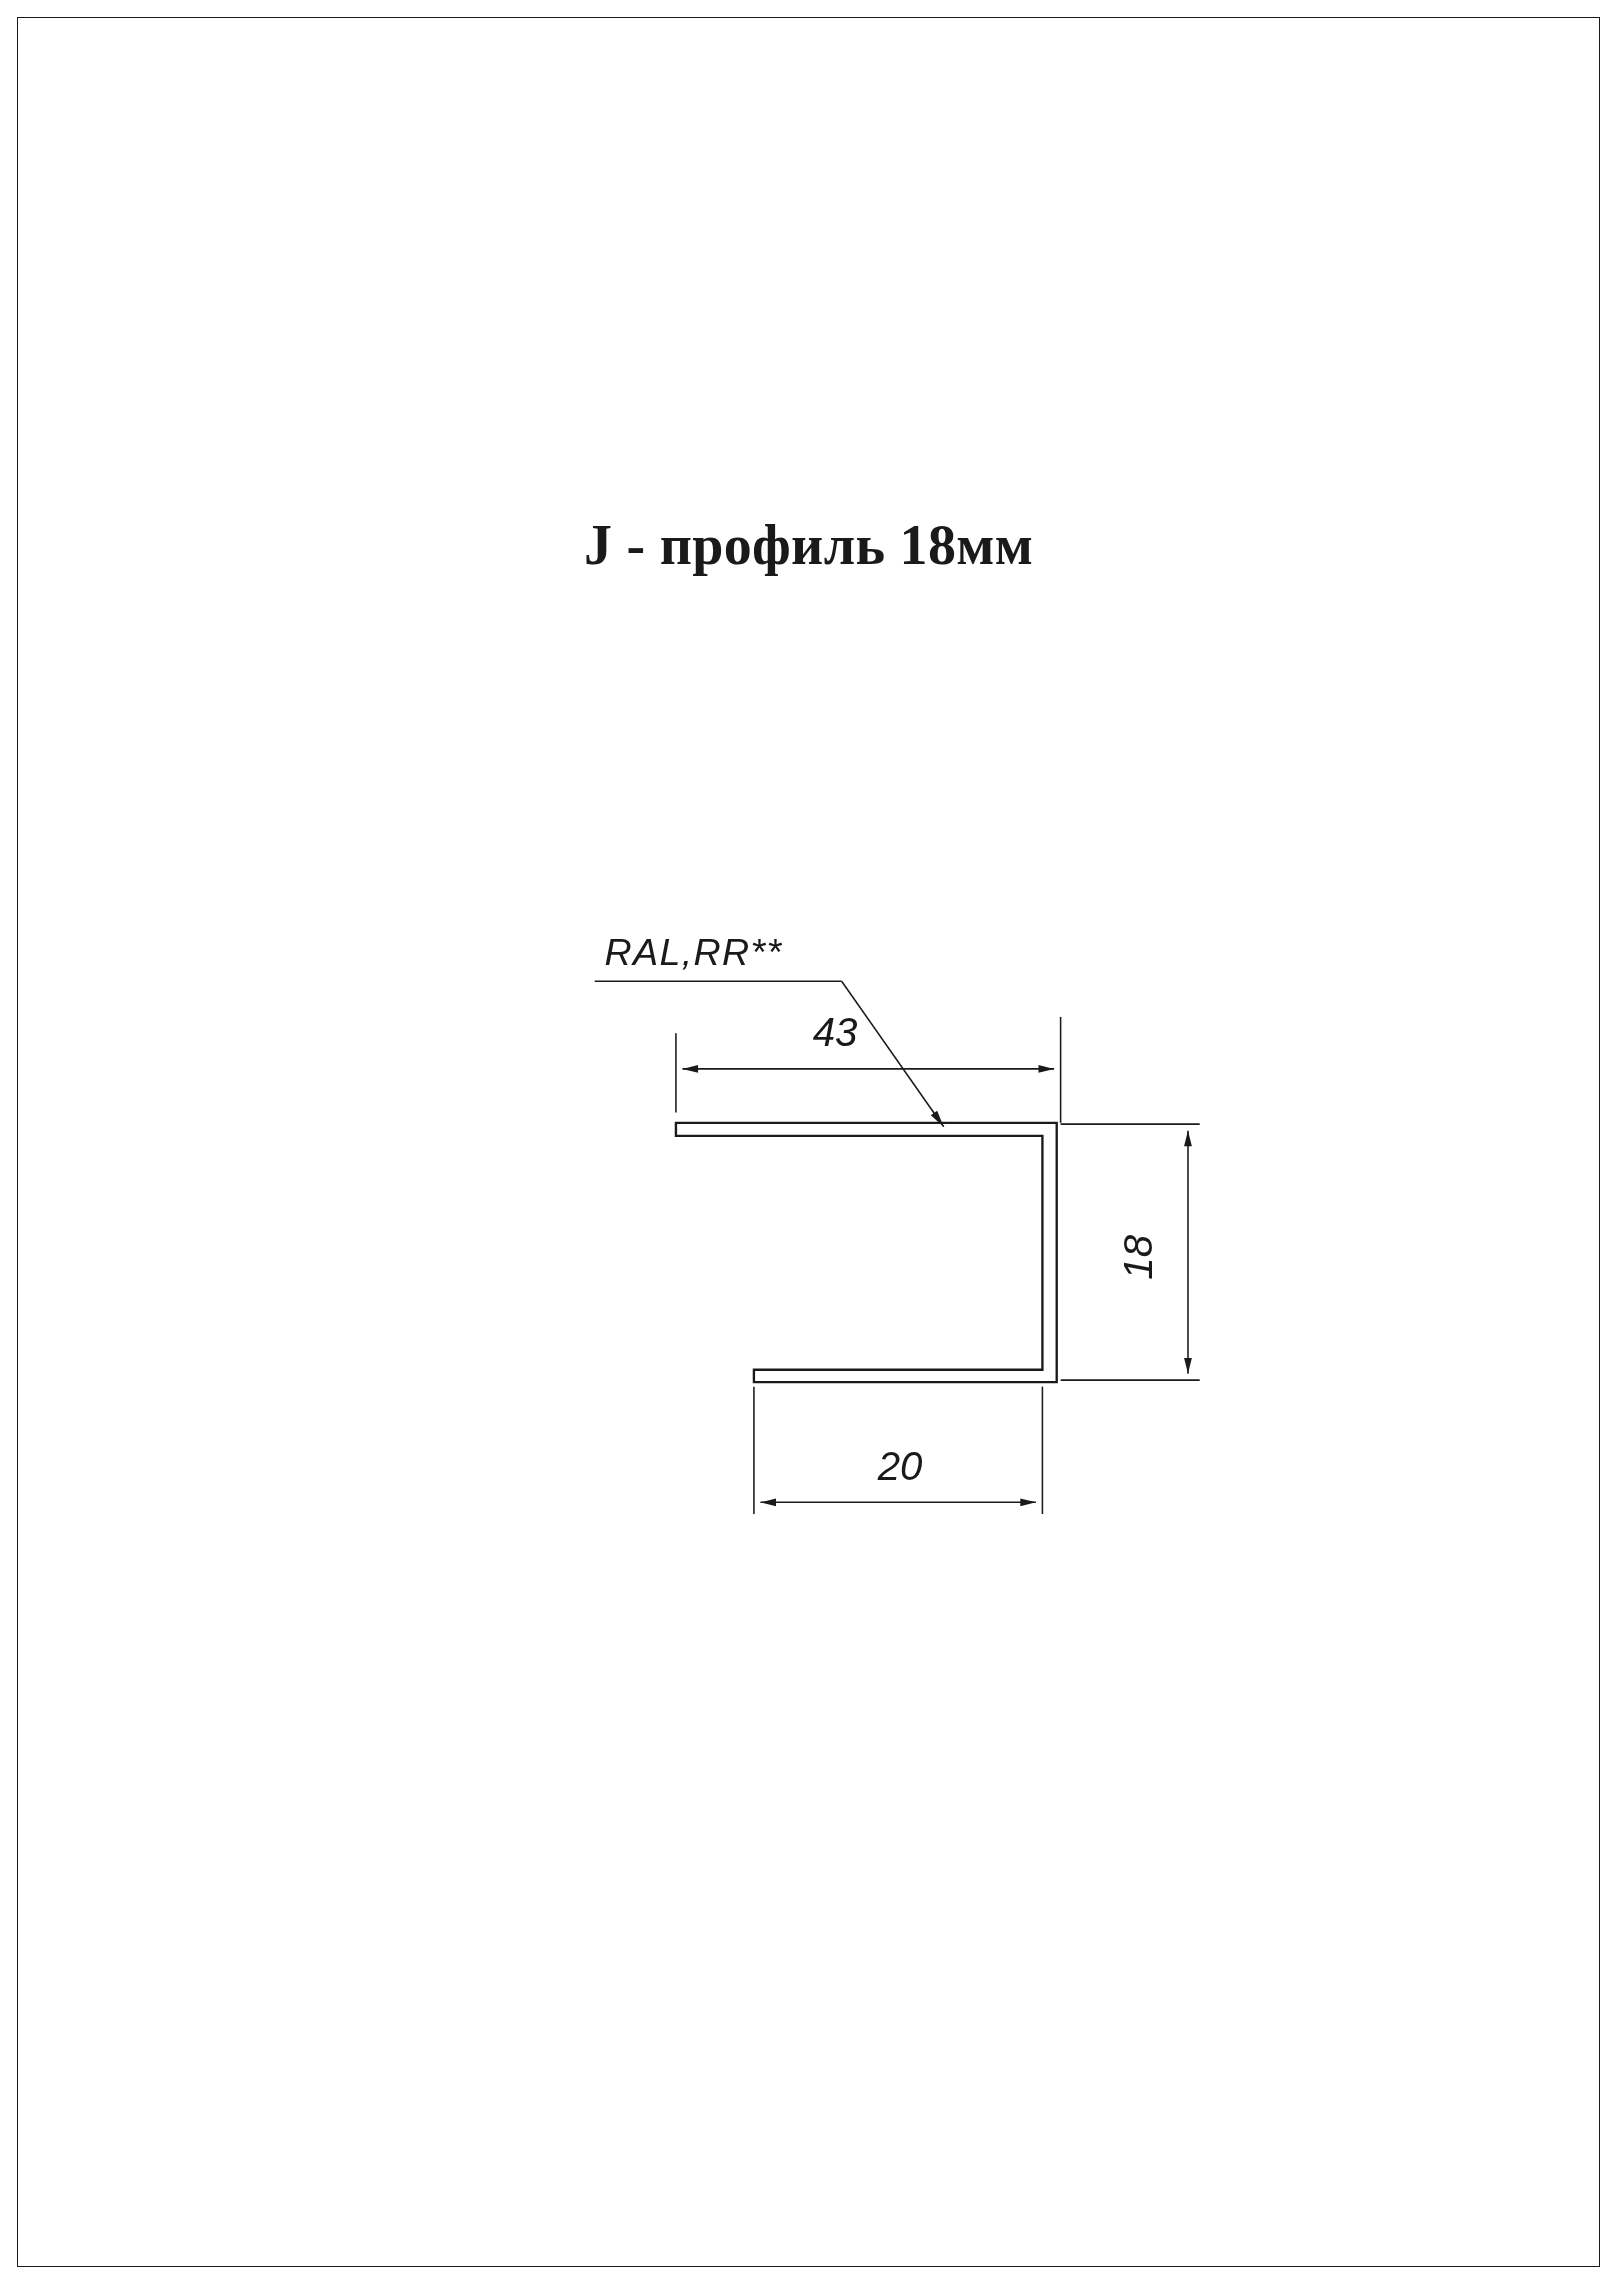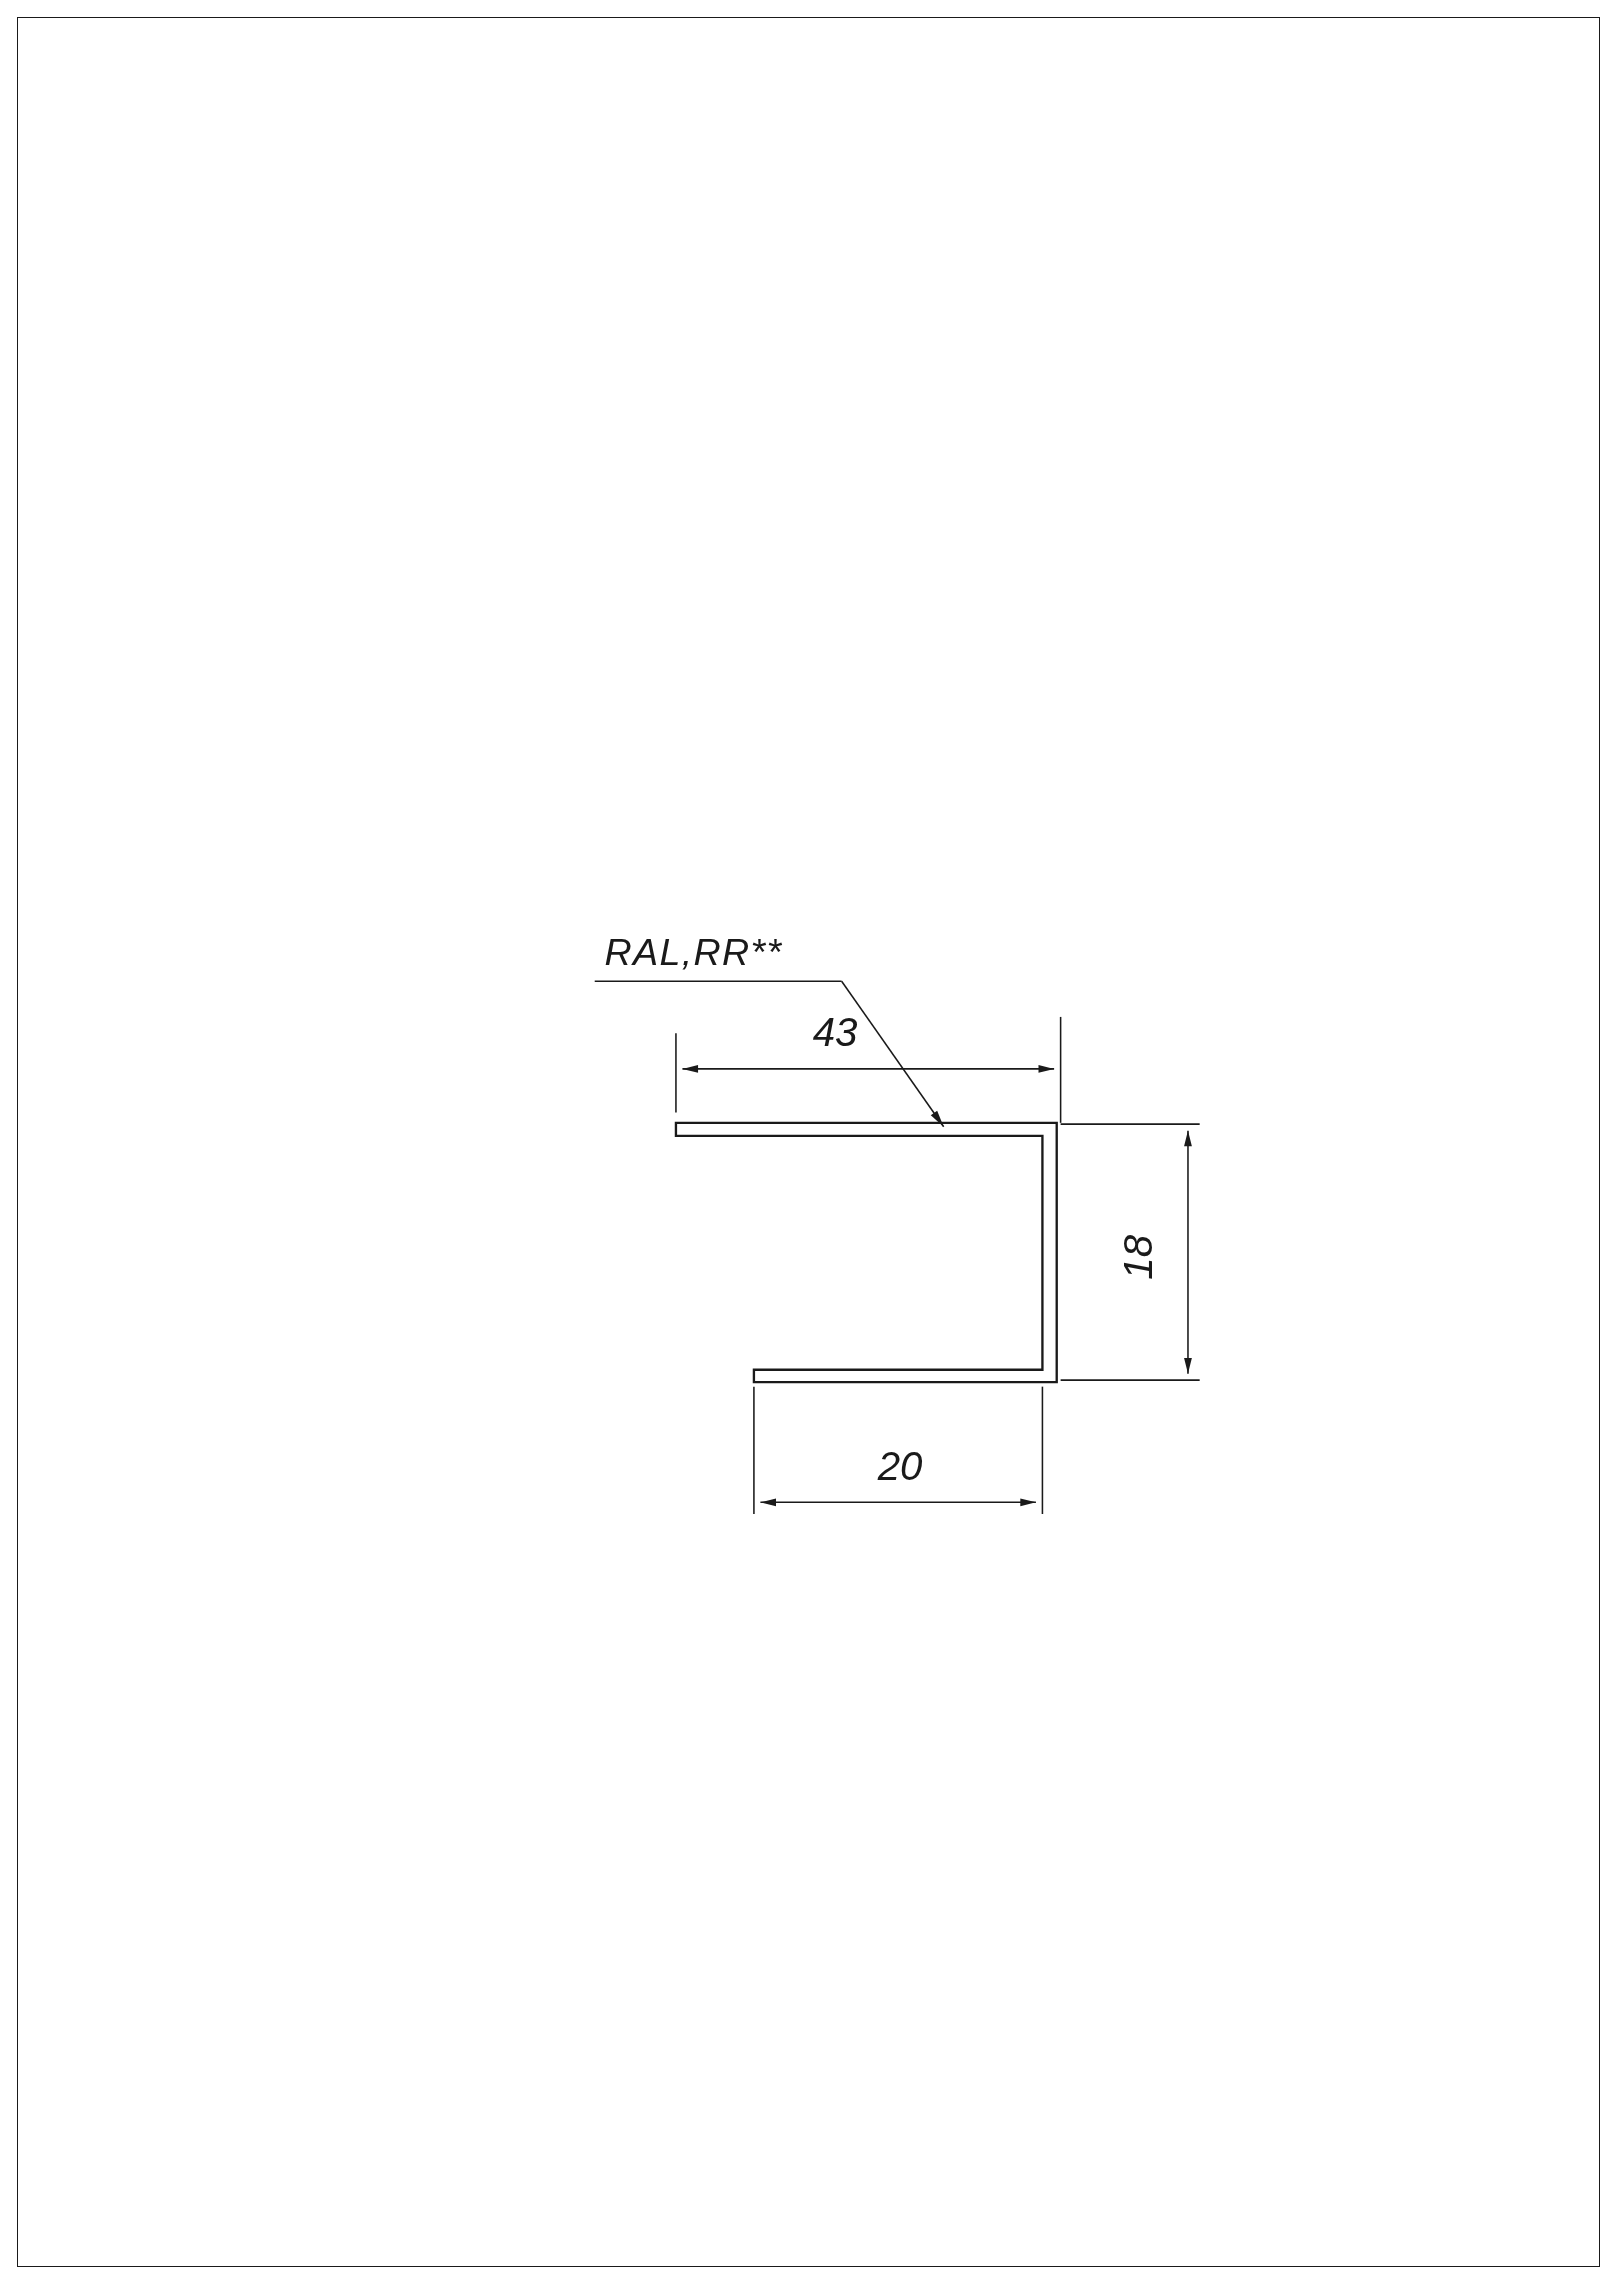--- a/index.html
+++ b/index.html
@@ -76,20 +76,21 @@
     stroke-linejoin: miter;
   }
 </style>
 </head>
 <body>
 
 <div class="page">
 
   <div class="page-border"></div>
 
+  <div class="title">J - профиль 18мм</div>
 
   <div class="drawing">
     <svg viewBox="0 0 2488 3515" xmlns="http://www.w3.org/2000/svg">
       <defs>
         <marker id="arrL" markerWidth="28" markerHeight="16" refX="2" refY="8" orient="auto" markerUnits="userSpaceOnUse">
           <path d="M 26,2 L 2,8 L 26,14 z" fill="#1a1a1a"></path>
         </marker>
         <marker id="arrR" markerWidth="28" markerHeight="16" refX="26" refY="8" orient="auto" markerUnits="userSpaceOnUse">
           <path d="M 2,2 L 26,8 L 2,14 z" fill="#1a1a1a"></path>
         </marker>

